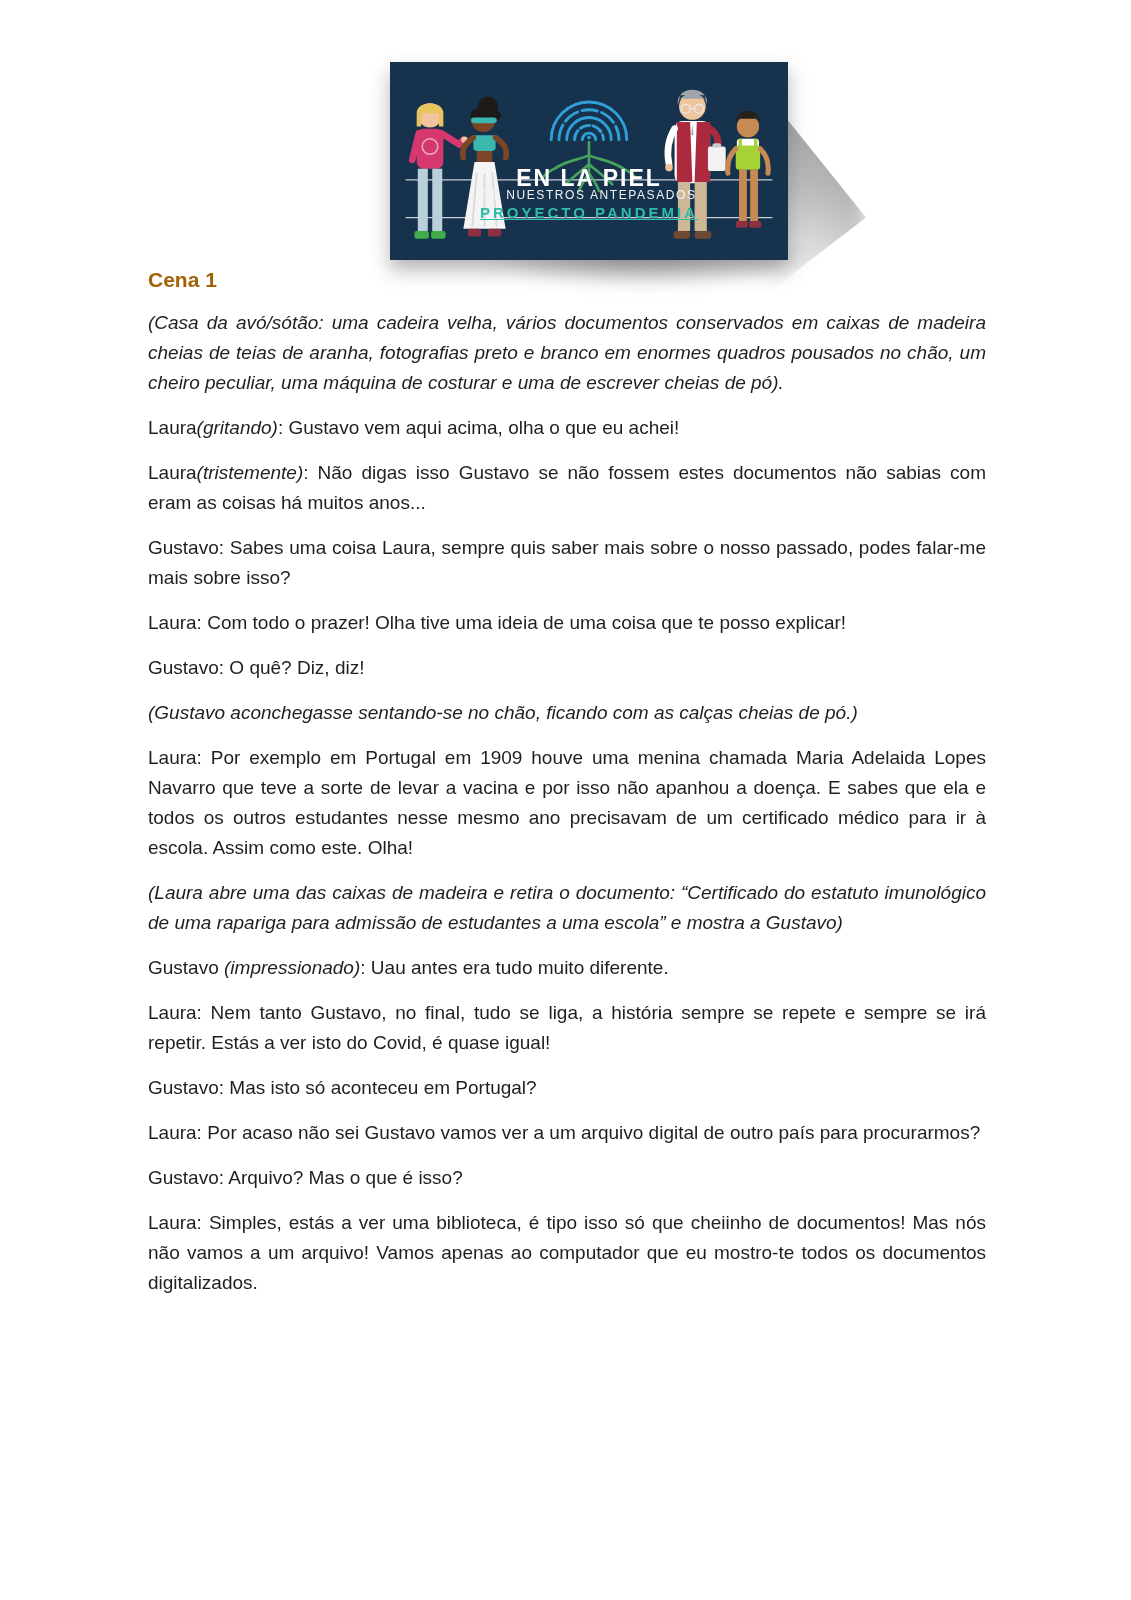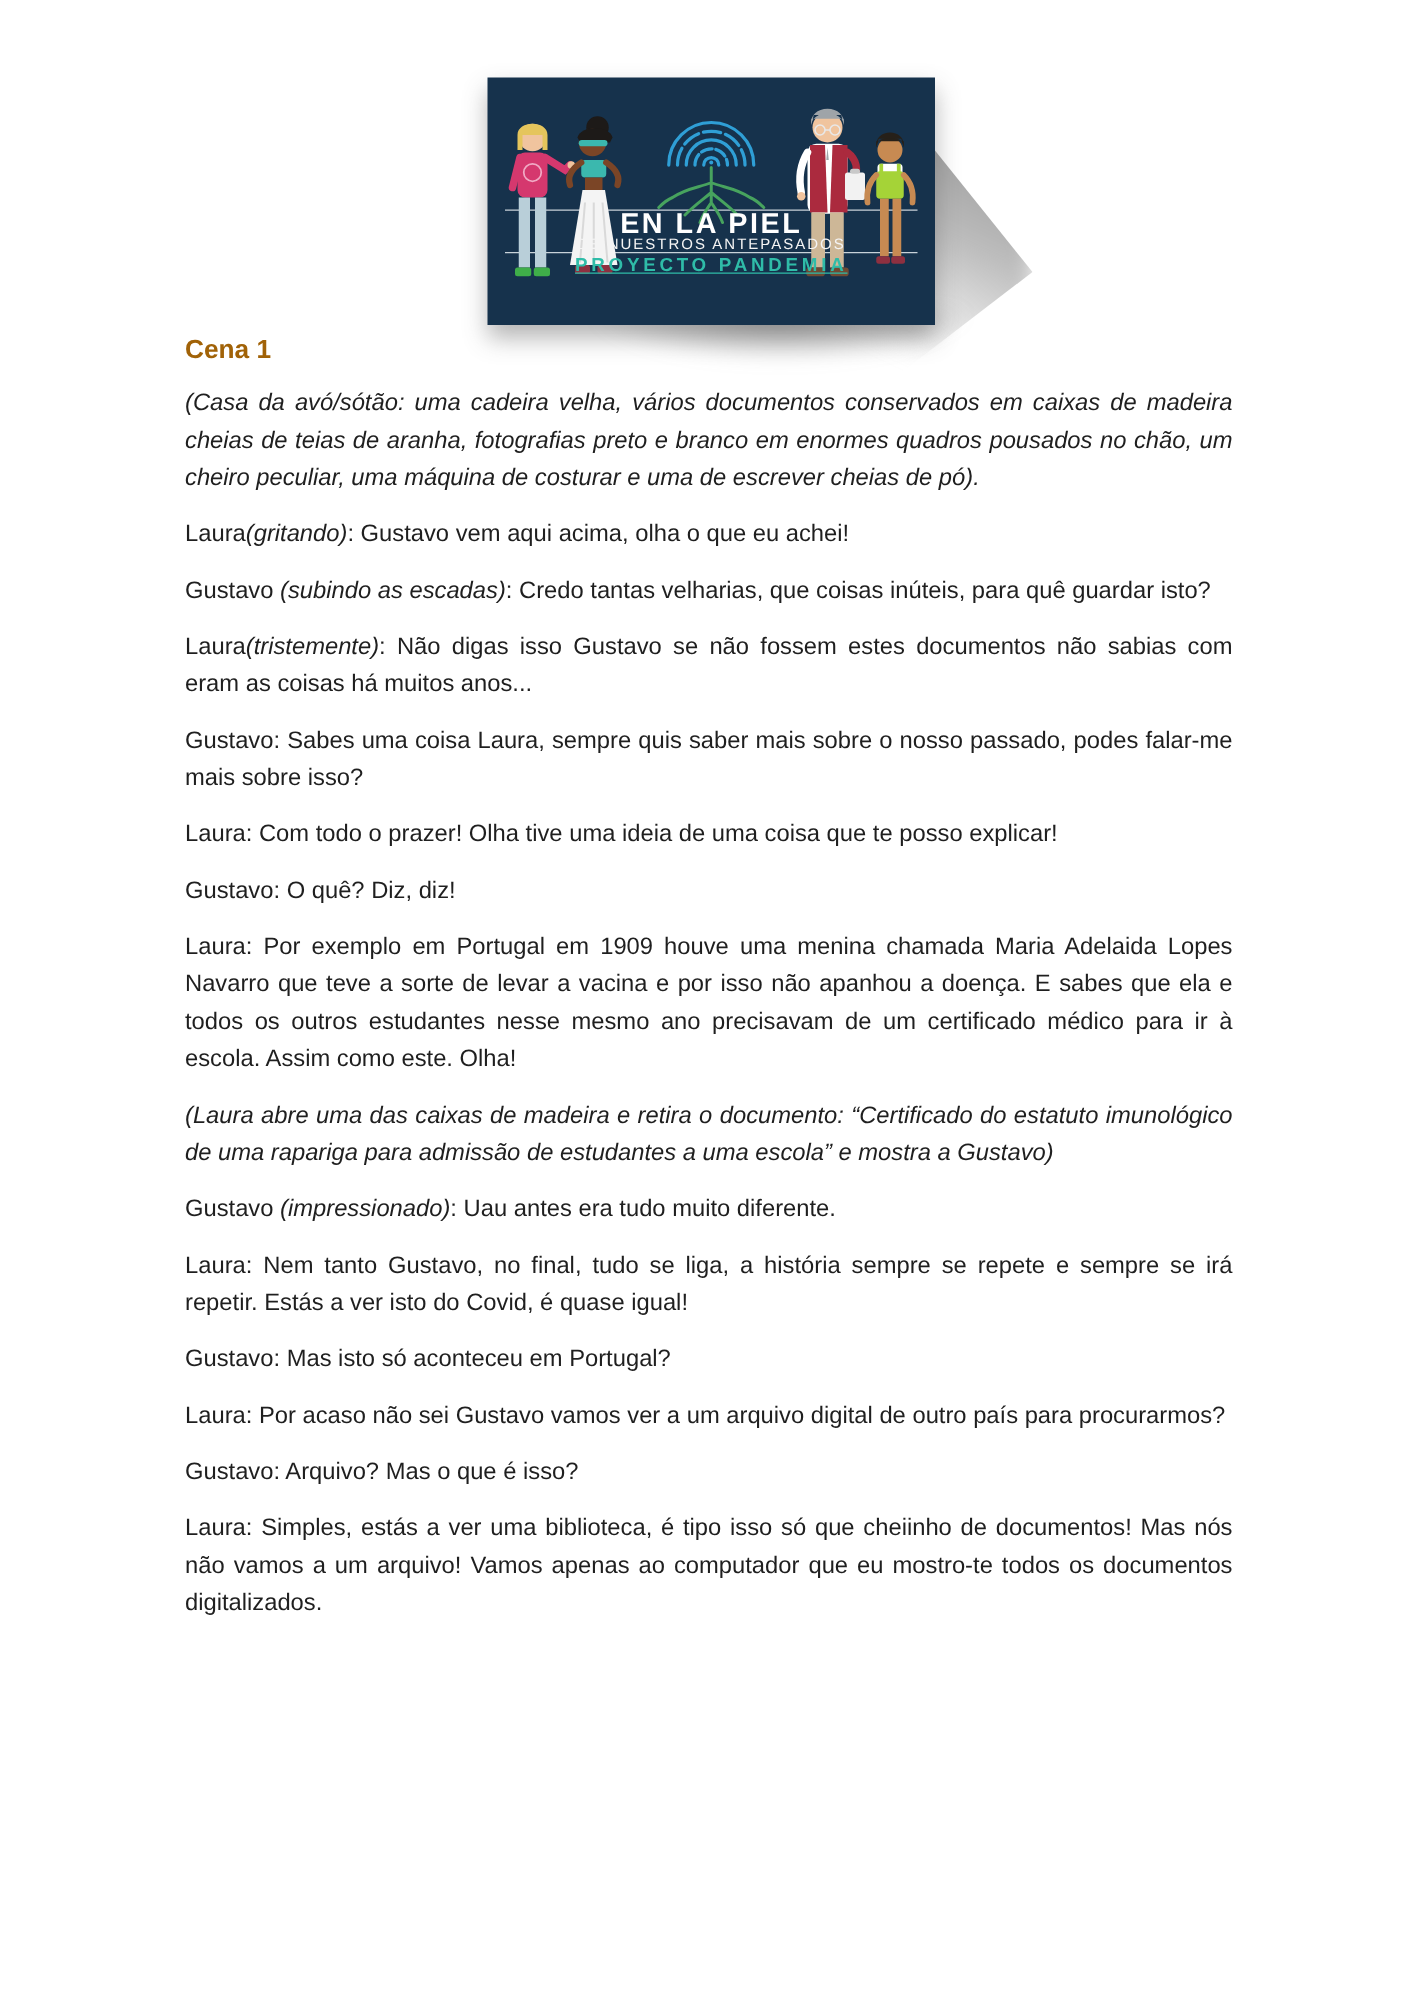--- a/index.html
+++ b/index.html
@@ -14,20 +14,21 @@
     overflow: hidden;
   }
 
   
   .logo-wrap {
     position: absolute;
     left: 390px;
     top: 62px;
     width: 358px;
     height: 198px;
+    padding-left: 40px;
   }
   .logo-shadow-wedge {
     position: absolute;
     right: -78px;
     bottom: -68px;
     width: 200px;
     height: 230px;
     background: linear-gradient(205deg, #8f8f8f 0%, #bdbdbd 38%, rgba(255,255,255,0) 72%);
     clip-path: polygon(52% 0, 100% 52%, 28% 100%, 0 42%);
     filter: blur(9px);
@@ -201,25 +202,25 @@
       <div class="logo-subtitle">DE NUESTROS ANTEPASADOS</div>
       <div class="logo-project">PROYECTO PANDEMIA</div>
     </div>
   </div>
 
   <h1 class="scene-heading">Cena 1</h1>
 
   <div class="script-body" id="paragraphs">
       <p class="stage">(Casa da avó/sótão: uma cadeira velha, vários documentos conservados em caixas de madeira cheias de teias de aranha, fotografias preto e branco em enormes quadros pousados no chão, um cheiro peculiar, uma máquina de costurar e uma de escrever cheias de pó).</p>
       <p class="dialogue"><b>Laura</b><i>(gritando)</i><b>:</b> Gustavo vem aqui acima, olha o que eu achei!</p>
-      <p class="dialogue"><b>Gustavo</b> <i>(subindo as escadas)</i><b>:</b> Credo tantas velharias, que coisas inúteis, para quê guardar isto?</p>
       <p class="dialogue"><b>Laura</b><i>(tristemente)</i><b>:</b> Não digas isso Gustavo se não fossem estes documentos não sabias com eram as coisas há muitos anos...</p>
       <p class="dialogue"><b>Gustavo</b><b>:</b> Sabes uma coisa Laura, sempre quis saber mais sobre o nosso passado, podes falar-me mais sobre isso?</p>
       <p class="dialogue"><b>Laura</b><b>:</b> Com todo o prazer! Olha tive uma ideia de uma coisa que te posso explicar!</p>
       <p class="dialogue"><b>Gustavo</b><b>:</b> O quê? Diz, diz!</p>
+      <p class="stage">(Gustavo aconchegasse sentando-se no chão, ficando com as calças cheias de pó.)</p>
       <p class="dialogue"><b>Laura</b><b>:</b> Por exemplo em Portugal em 1909 houve uma menina chamada Maria Adelaida Lopes Navarro que teve a sorte de levar a vacina e por isso não apanhou a doença. E sabes que ela e todos os outros estudantes nesse mesmo ano precisavam de um certificado médico para ir à escola. Assim como este. Olha!</p>
       <p class="stage">(Laura abre uma das caixas de madeira e retira o documento: “Certificado do estatuto imunológico de uma rapariga para admissão de estudantes a uma escola” e mostra a Gustavo)</p>
       <p class="dialogue"><b>Gustavo</b> <i>(impressionado)</i><b>:</b> Uau antes era tudo muito diferente.</p>
       <p class="dialogue"><b>Laura</b><b>:</b> Nem tanto Gustavo, no final, tudo se liga, a história sempre se repete e sempre se irá repetir. Estás a ver isto do Covid, é quase igual!</p>
       <p class="dialogue"><b>Gustavo</b><b>:</b> Mas isto só aconteceu em Portugal?</p>
       <p class="dialogue"><b>Laura</b><b>:</b> Por acaso não sei Gustavo vamos ver a um arquivo digital de outro país para procurarmos?</p>
       <p class="dialogue"><b>Gustavo</b><b>:</b> Arquivo? Mas o que é isso?</p>
       <p class="dialogue"><b>Laura</b><b>:</b> Simples, estás a ver uma biblioteca, é tipo isso só que cheiinho de documentos! Mas nós não vamos a um arquivo! Vamos apenas ao computador que eu mostro-te todos os documentos digitalizados.</p>
     </div>
 

